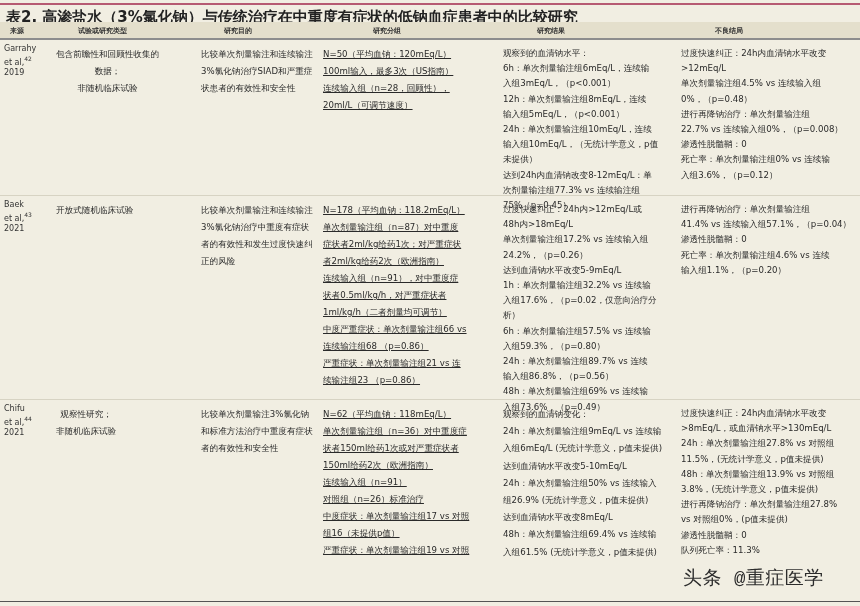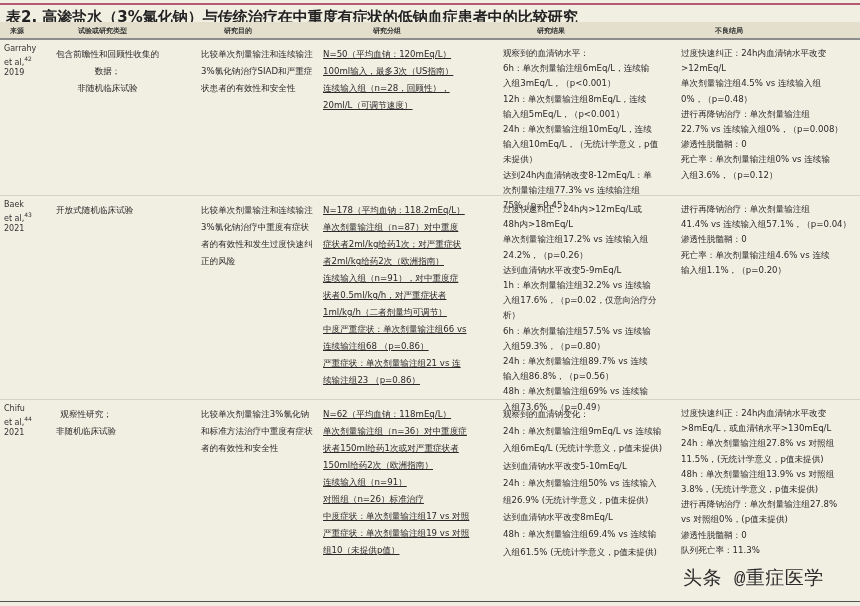--- a/index.html
+++ b/index.html
@@ -176,22 +176,22 @@
       <div>者的有效性和安全性</div>
     </div>
   <div class="cell c4">
       <div>N=62（平均血钠：118mEq/L）</div>
       <div>单次剂量输注组（n=36）对中重度症</div>
       <div>状者150ml给药1次或对严重症状者</div>
       <div>150ml给药2次（欧洲指南）</div>
       <div>连续输入组（n=91）</div>
       <div>对照组（n=26）标准治疗</div>
       <div>中度症状：单次剂量输注组17 vs 对照</div>
+      <div>组16（未提供p值）</div>
       <div>严重症状：单次剂量输注组19 vs 对照</div>
-      <div>组10（未提供p值）</div>
     </div>
   <div class="cell c5">
       <div>观察到的血清钠变化：</div>
       <div>24h：单次剂量输注组9mEq/L vs 连续输</div>
       <div>入组6mEq/L (无统计学意义，p值未提供)</div>
       <div>达到血清钠水平改变5-10mEq/L</div>
       <div>24h：单次剂量输注组50% vs 连续输入</div>
       <div>组26.9% (无统计学意义，p值未提供)</div>
       <div>达到血清钠水平改变8mEq/L</div>
       <div>48h：单次剂量输注组69.4% vs 连续输</div>

